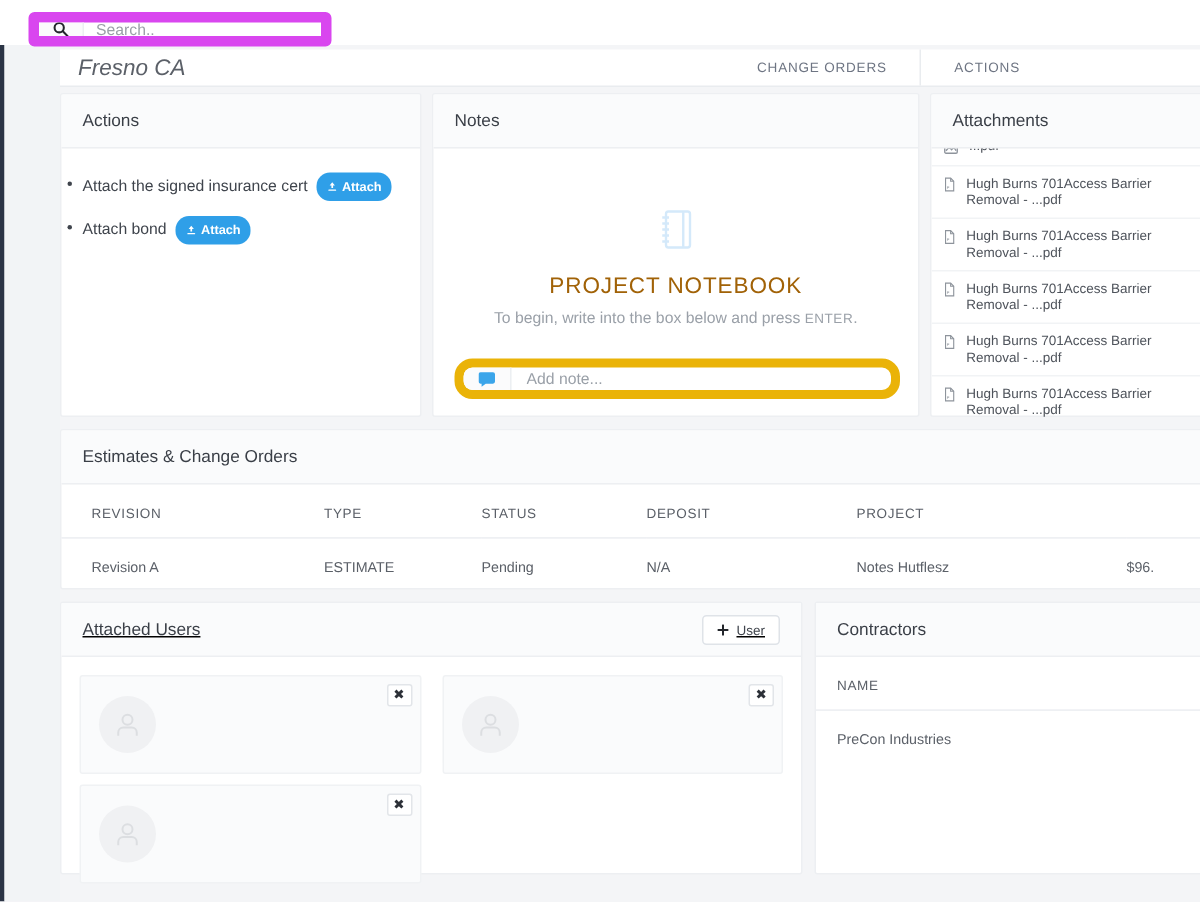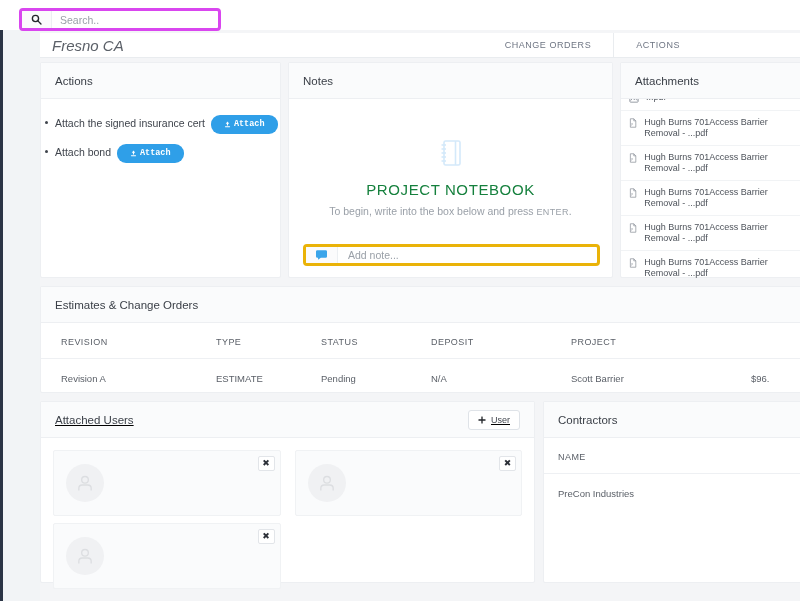--- a/index.html
+++ b/index.html
@@ -22,21 +22,21 @@
   }
 
   
   .topbar {
     position: absolute; left: 0; top: 0; width: 800px; height: 30px;
     background: #ffffff;
   }
   .search-wrap {
     position: absolute; left: 19px; top: 8px;
     width: 202px; height: 23px;
-    border: 3px solid #d946ef; border-radius: 4px;
+    border: 7px solid #d946ef; border-radius: 4px;
     background: #fff; display: flex; align-items: flex-end;
     overflow: hidden;
   }
   .search-btn {
     width: 30px; height: 100%;
     display: flex; align-items: center; justify-content: center;
     background: #fbfbfc; border-right: 1px solid #eceff2;
     cursor: pointer;
   }
   .search-input {
@@ -86,42 +86,42 @@
     margin-bottom: 10px; line-height: 15px;
   }
   .action-list li::before {
     content: ""; position: absolute; left: -10px; top: 6px;
     width: 3px; height: 3px; border-radius: 50%; background: #3f444c;
   }
   .attach-badge {
     display: inline-flex; align-items: center; gap: 3px;
     background: #2f9fe8; color: #fff;
     font-size: 8.5px; font-weight: bold;
-    padding: 2px 13px; border-radius: 9px;
-    vertical-align: middle; margin-left: 3px; cursor: pointer; font-family: Liberation Mono, monospace;
+    padding: 2px 7px; border-radius: 9px;
+    vertical-align: middle; margin-left: 3px; cursor: pointer;
   }
   .link { color: #4aa8ea; cursor: pointer; }
 
   
   #notes-panel { left: 288px; top: 62px; width: 325px; height: 216px; }
   .notes-body {
     height: 179px; position: relative;
     display: flex; flex-direction: column; align-items: center;
   }
   .nb-icon { margin-top: 40px; }
   .nb-title {
-    font-size: 15px; color: #15803d; letter-spacing: .04em;
+    font-size: 15px; color: #a16207; letter-spacing: .04em;
     margin-top: 10px; font-weight: normal;
   }
   .nb-sub { font-size: 10.5px; color: #9aa0a8; margin-top: 7px; }
   .nb-sub .kbd { font-size: 9px; letter-spacing: .04em; }
   .note-input-row {
     position: absolute; left: 14px; bottom: 12px;
-    width: 297px; height: 22px;
-    border: 3px solid #eab308; border-radius: 4px;
+    width: 297px; height: 27px;
+    border: 6px solid #eab308; border-radius: 12px;
     display: flex; align-items: center; overflow: hidden; background: #fff;
   }
   .note-icon-box {
     width: 32px; height: 100%; background: #fbfbfc;
     border-right: 1px solid #eceff2;
     display: flex; align-items: center; justify-content: center;
     cursor: pointer;
   }
   .note-input {
     flex: 1; border: 0; outline: none; height: 100%;
@@ -365,21 +365,21 @@
           <th class="c-creator">PROJECT</th>
           <th class="c-amt"></th>
         </tr>
       </thead>
       <tbody>
         <tr>
           <td class="c-rev link">Revision A</td>
           <td class="c-type muted">ESTIMATE</td>
           <td class="c-status link">Pending</td>
           <td class="c-dep">N/A</td>
-          <td class="c-creator link">Scott Barrier</td>
+          <td class="c-creator link">Notes Hutflesz</td>
           <td class="c-amt">$96.</td>
         </tr>
       </tbody>
     </table>
   </div>
 
   <div class="panel" id="users-panel">
     <div class="panel-head users-head">
       <span class="panel-title">Attached Users</span>
       <span class="add-btn">

